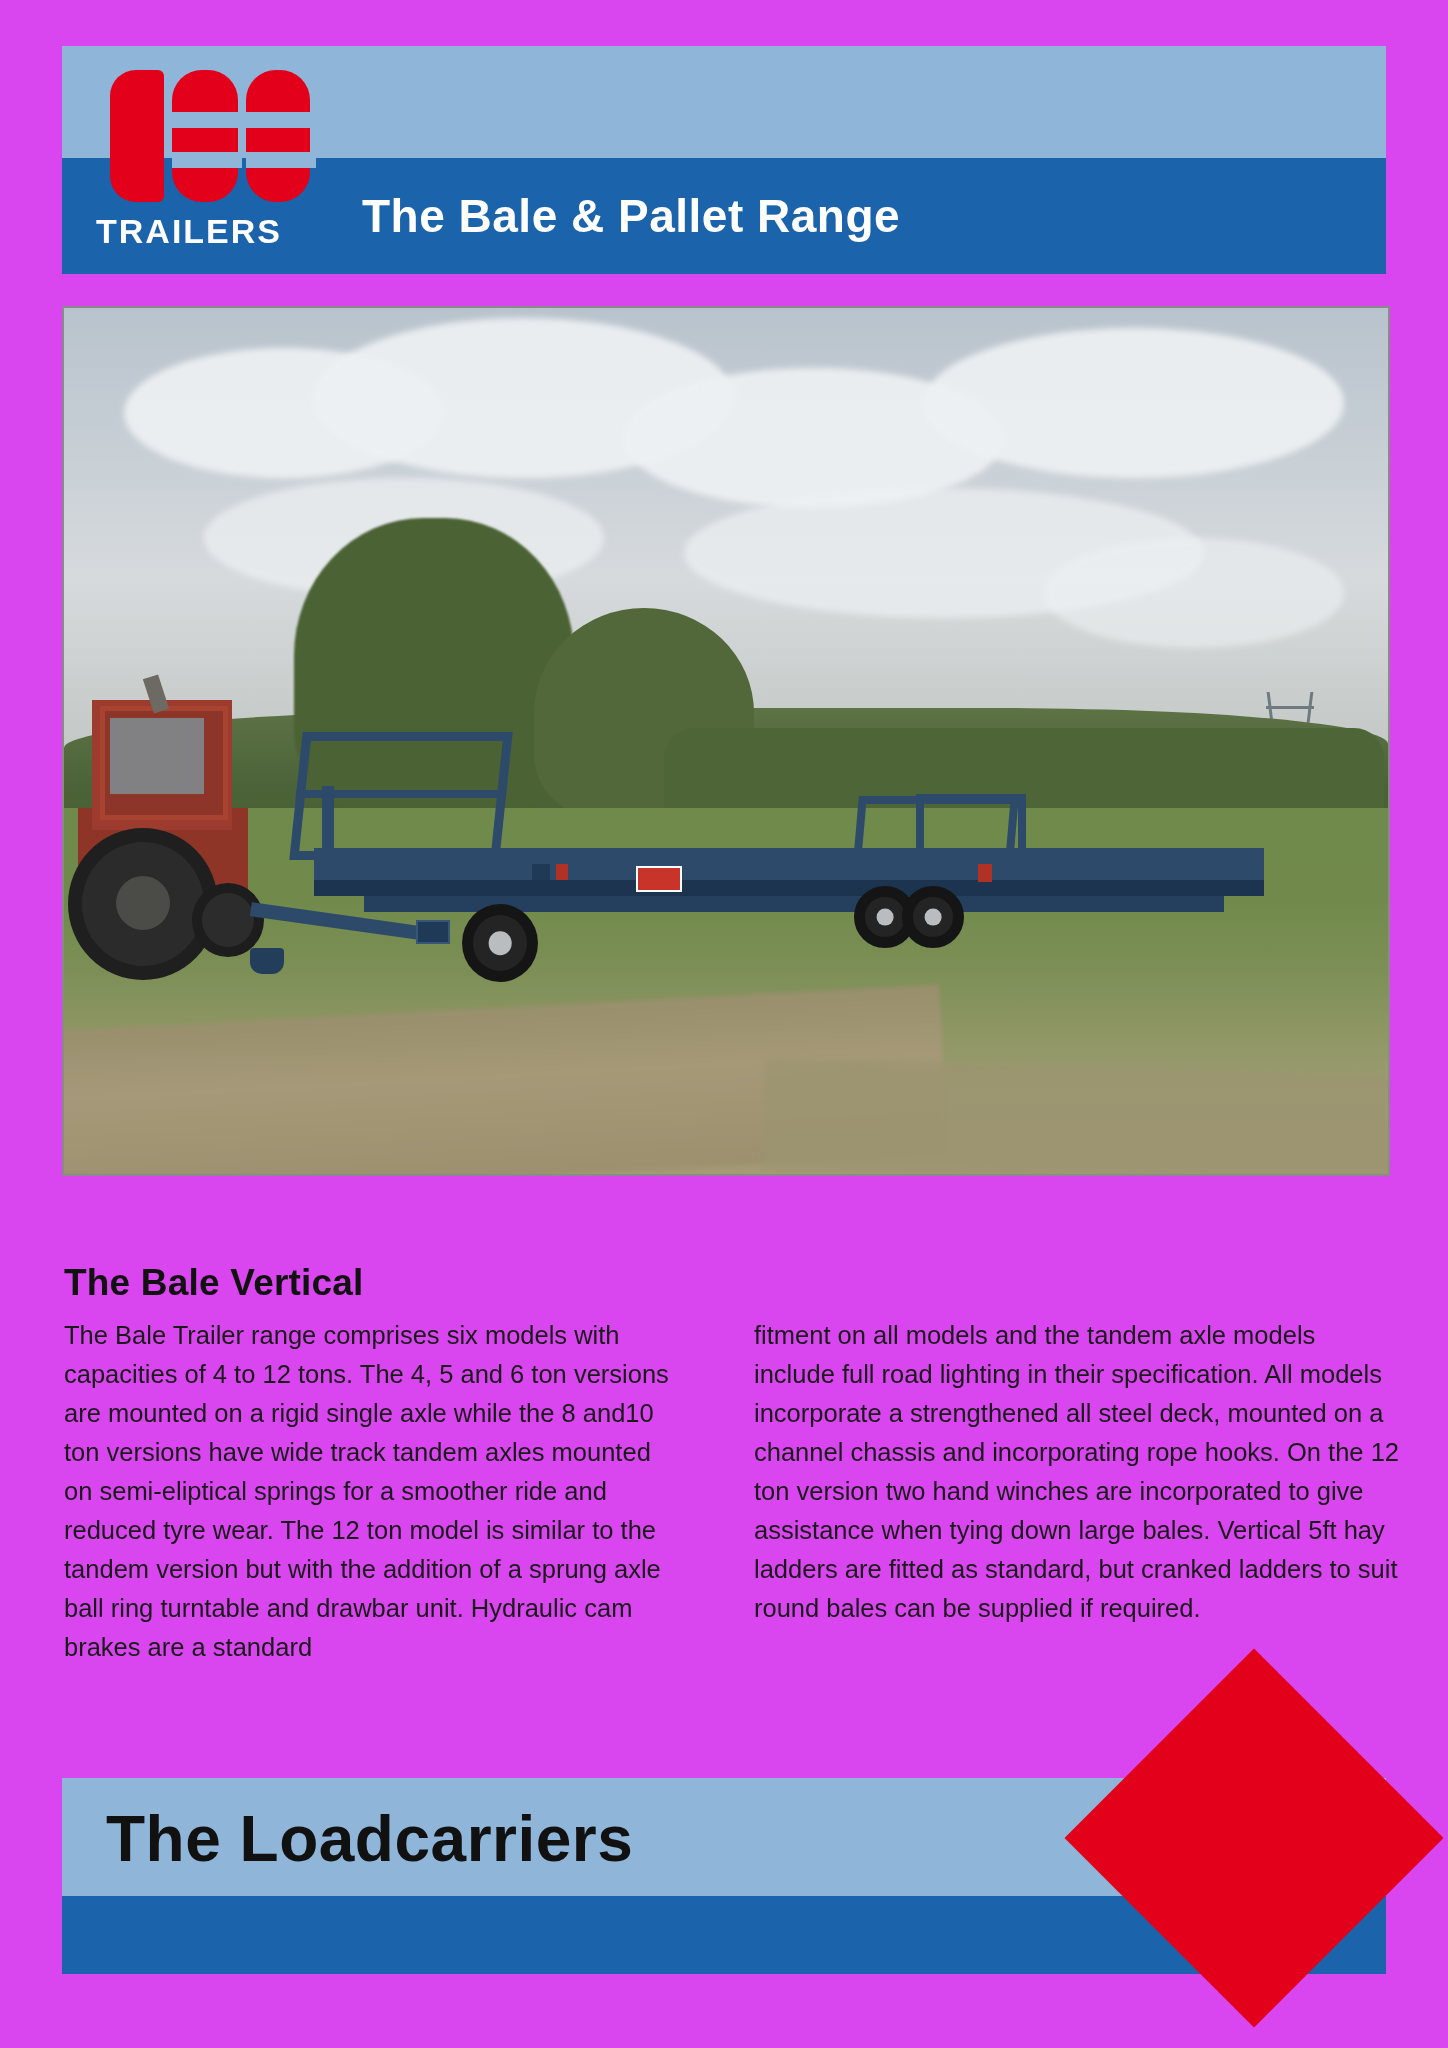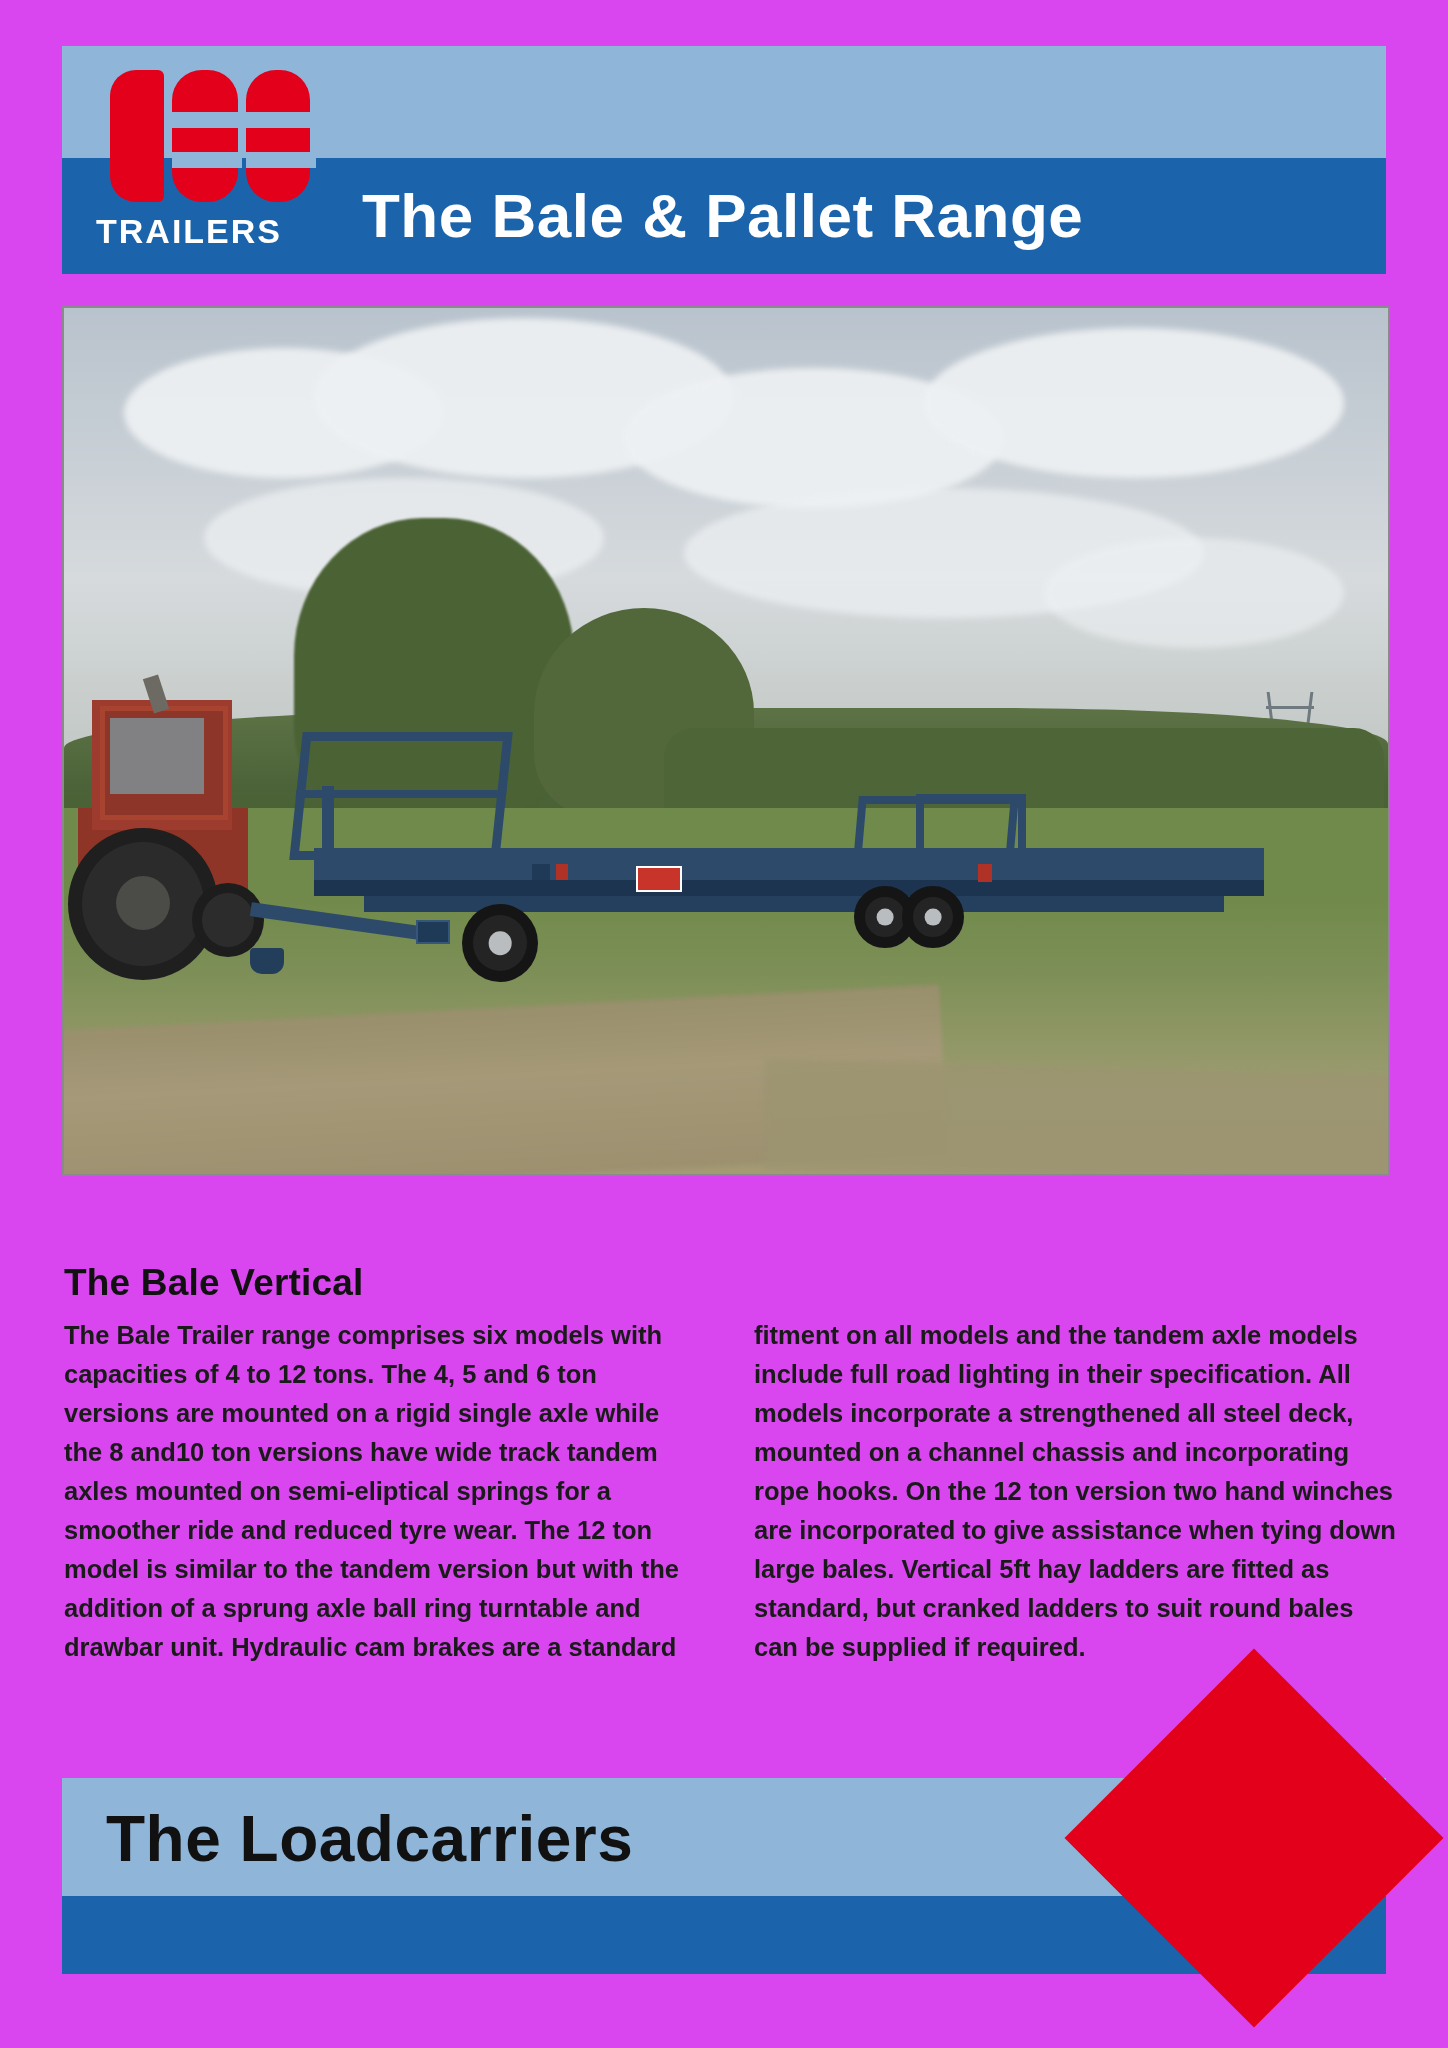--- a/index.html
+++ b/index.html
@@ -45,21 +45,21 @@
     height: 116px;
     background: #1b63ab;
   }
   .banner-title {
     position: absolute;
     left: 300px;
     top: 118px;
     width: 1010px;
     height: 104px;
     color: #ffffff;
-    font-size: 62px;
+    font-size: 46px;
     font-weight: bold;
     letter-spacing: 0.5px;
     line-height: 104px;
     text-align: left;
     white-space: nowrap;
   }
   
   .logo-block {
     position: absolute;
     left: 20px;
@@ -455,21 +455,20 @@
     letter-spacing: 0.2px;
   }
   .col {
     position: absolute;
     top: 1316px;
     font-size: 25.5px;
     line-height: 39px;
     color: #1a1a1a;
     font-family: "Liberation Sans", sans-serif;
     text-align: left;
-    font-weight: bold;
   }
   .col-left  { left: 64px;  width: 615px;}
   .col-right { left: 742px; width: 648px; margin-left: 12px;}
 
   
   .footer-banner {
     position: absolute;
     left: 62px;
     top: 1778px;
     width: 1324px;

